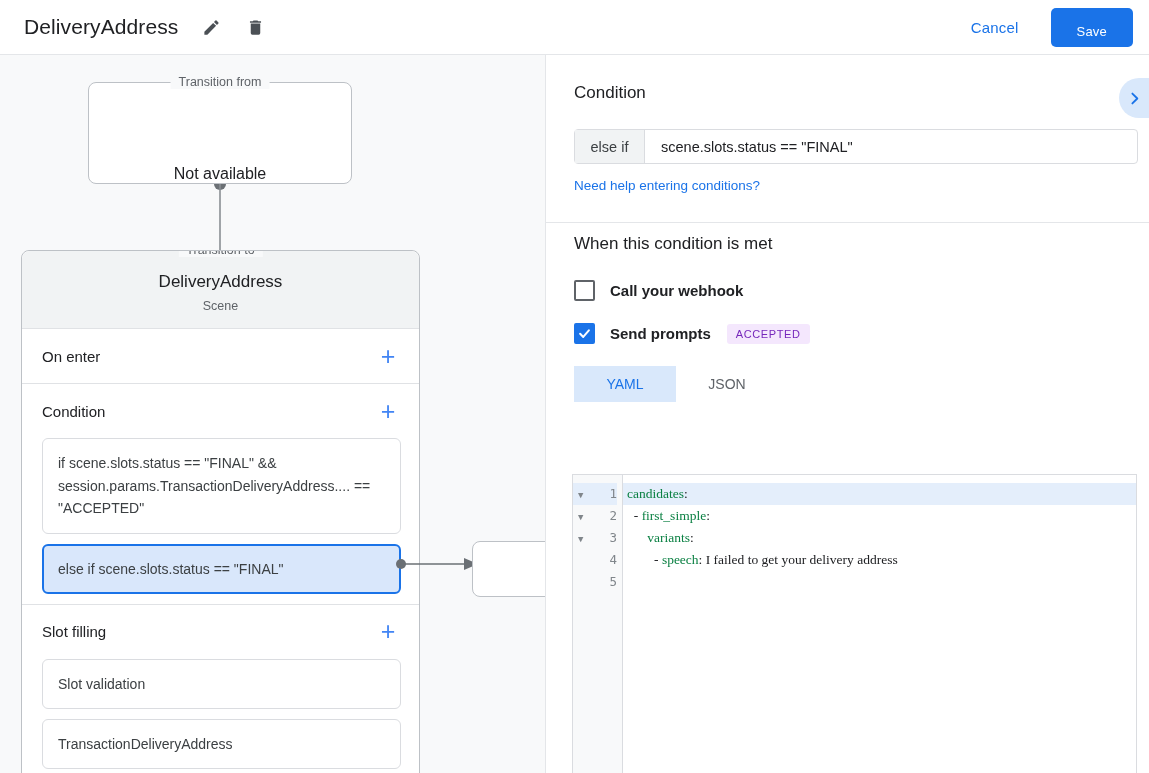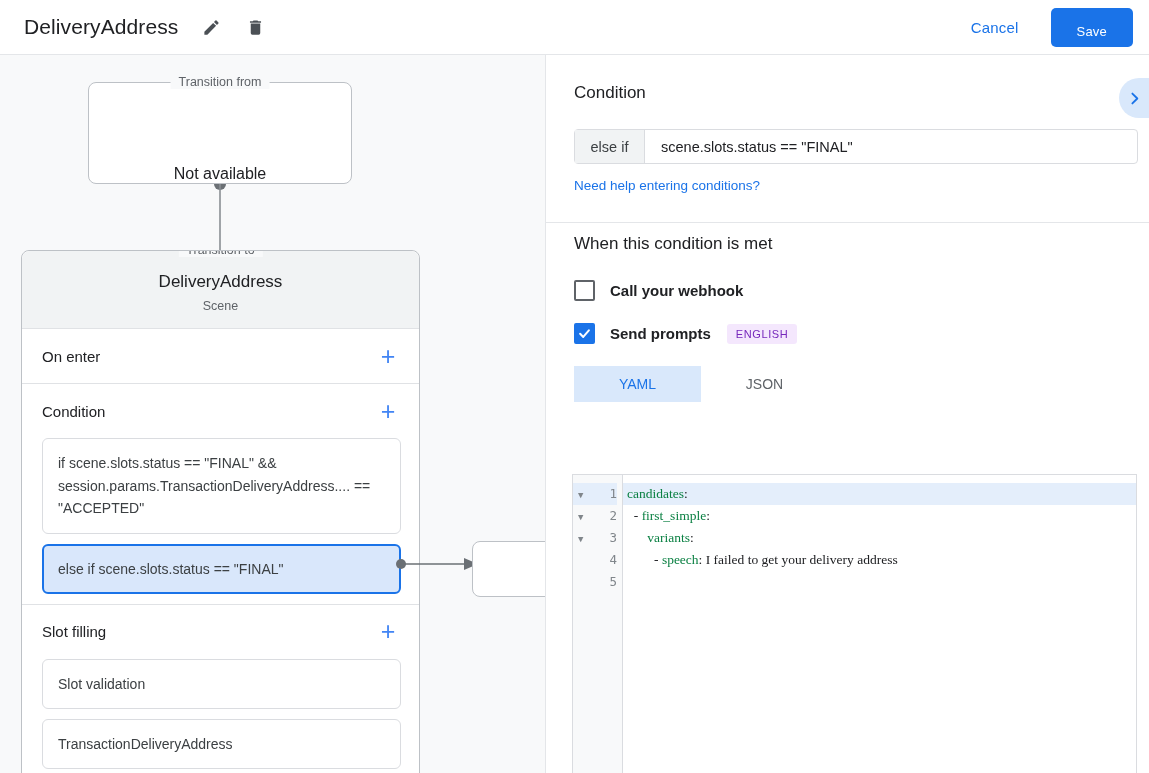--- a/index.html
+++ b/index.html
@@ -247,21 +247,21 @@
     margin-top: 14px;
     font-size: 13.5px;
     color: #3c4043;
     line-height: 19px;
     width: 560px;
   }
 
   
   #tabs { display: flex; margin-top: 22px; }
   .tab {
-    width: 127px; height: 36px;
+    width: 102px; height: 36px;
     display: flex; align-items: center; justify-content: center;
     font-size: 14px; color: #5f6368;
     cursor: pointer;
   }
   .tab.active { background: #d9e8fb; color: #1a73e8; }
 
   
   #editor {
     position: absolute; left: 572px; top: 474px;
     width: 565px; height: 299px;
@@ -409,21 +409,21 @@
       <span class="cb-label">Call your webhook</span>
     </div>
 
     <div class="cb-row">
       <div class="cbox checked">
         <svg width="15" height="15" viewBox="0 0 24 24" fill="none" stroke="#ffffff" stroke-width="3.2" stroke-linecap="round" stroke-linejoin="round">
           <polyline points="5,12.5 10,17.5 19,7"></polyline>
         </svg>
       </div>
       <span class="cb-label">Send prompts</span>
-      <span class="badge">ENGLISH</span>
+      <span class="badge">ACCEPTED</span>
     </div>
 
 
     <div id="tabs">
       <div class="tab active">YAML</div>
       <div class="tab">JSON</div>
     </div>
   </div>
 </div>
 

